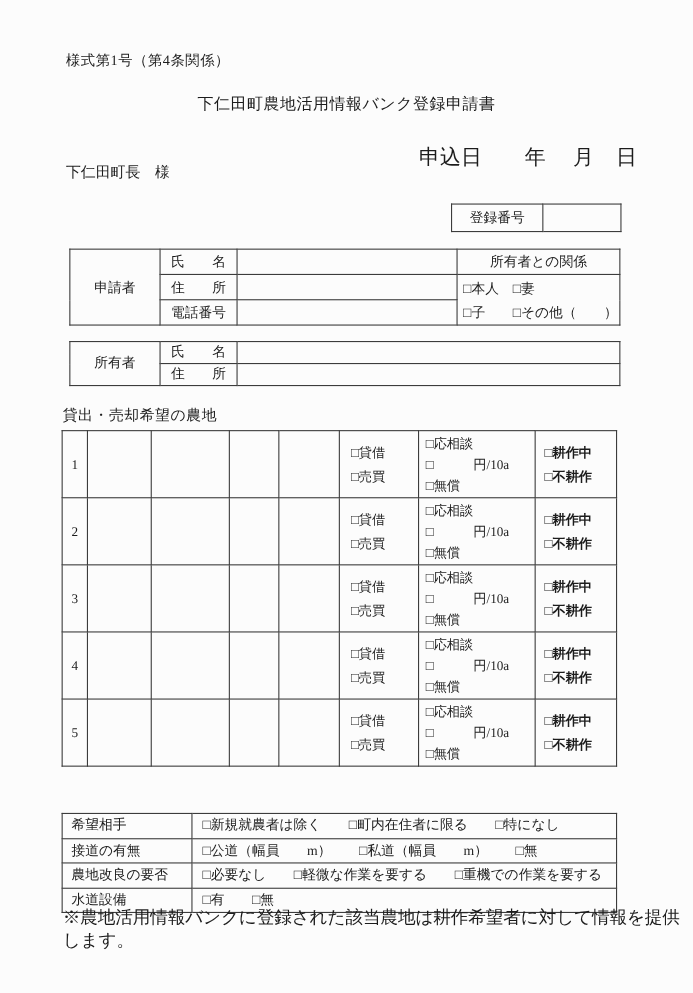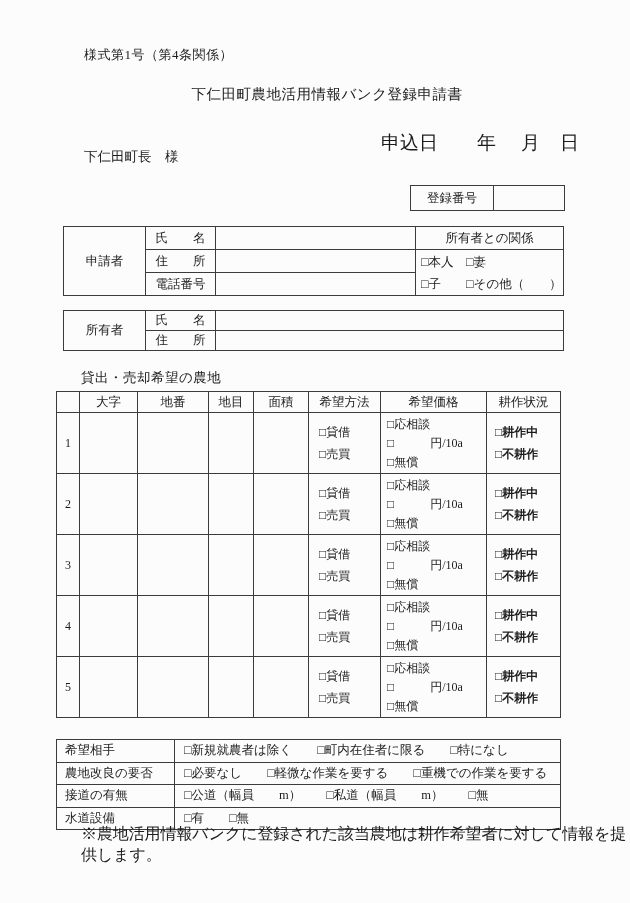--- a/index.html
+++ b/index.html
@@ -4,21 +4,21 @@
 <style>
   html,body{margin:0;padding:0;background:#ffffff;}
   .page{
     position:relative;
     width:630px;height:903px;
     background:#fcfcfc;
     color:#1c1c1c;
     font-family:"Liberation Serif","DejaVu Serif",serif;
     overflow:hidden;
   }
-  .abs{position:absolute;margin-left:24px;}
+  .abs{position:absolute;}
   .form-number{left:60px;top:46px;font-size:13px;letter-spacing:.5px;}
   .doc-title{left:0;right:0;top:85px;text-align:center;font-size:14.5px;letter-spacing:.5px;}
   .date-line span{position:absolute;top:130px;font-size:19px;}
   .d-label{left:381px;}
   .d-year{left:477px;}
   .d-month{left:521px;}
   .d-day{left:560px;}
   .addressee{left:60px;top:148px;font-size:13.5px;}
   table{border-collapse:collapse;table-layout:fixed;position:absolute;}
   td,th{border:1px solid #3c3c3c;font-weight:normal;padding:0;font-size:12.5px;vertical-align:middle;overflow:hidden;}
@@ -140,30 +140,20 @@
       <col style="width:23px">
         <col style="width:58px">
         <col style="width:71px">
         <col style="width:45px">
       <col style="width:55px">
         <col style="width:72px">
         <col style="width:106px">
         <col style="width:74px">
     </colgroup>
     <tbody>
-        <tr>
-      <th></th>
-      <th>大字</th>
-      <th>地番</th>
-      <th>地目</th>
-      <th>面積</th>
-      <th>希望方法</th>
-      <th>希望価格</th>
-      <th>耕作状況</th>
-    </tr>
     <tr>
       <td class="num-cell">1</td>
       <td></td>
       <td></td>
       <td></td>
       <td></td>
       <td class="opt2">
         <div>□貸借</div>
         <div>□売買</div>
       </td>
@@ -264,28 +254,28 @@
     <colgroup>
         <col style="width:118px">
         <col style="width:386px">
       </colgroup>
     <tbody>
         <tr>
       <td class="cond-label">希望相手</td>
       <td class="cond-value">□新規就農者は除く　　□町内在住者に限る　　□特になし</td>
     </tr>
     <tr>
+      <td class="cond-label">接道の有無</td>
+      <td class="cond-value">□公道（幅員　　m）　　□私道（幅員　　m）　　□無</td>
+    </tr>
+    <tr>
       <td class="cond-label">農地改良の要否</td>
       <td class="cond-value">□必要なし　　□軽微な作業を要する　　□重機での作業を要する</td>
     </tr>
     <tr>
-      <td class="cond-label">接道の有無</td>
-      <td class="cond-value">□公道（幅員　　m）　　□私道（幅員　　m）　　□無</td>
-    </tr>
-    <tr>
       <td class="cond-label">水道設備</td>
       <td class="cond-value">□有　　□無</td>
     </tr>
   </tbody>
     </table>
 
   <div class="abs footnote">※農地活用情報バンクに登録された該当農地は耕作希望者に対して情報を提供します。</div>
 
 </div>
 

